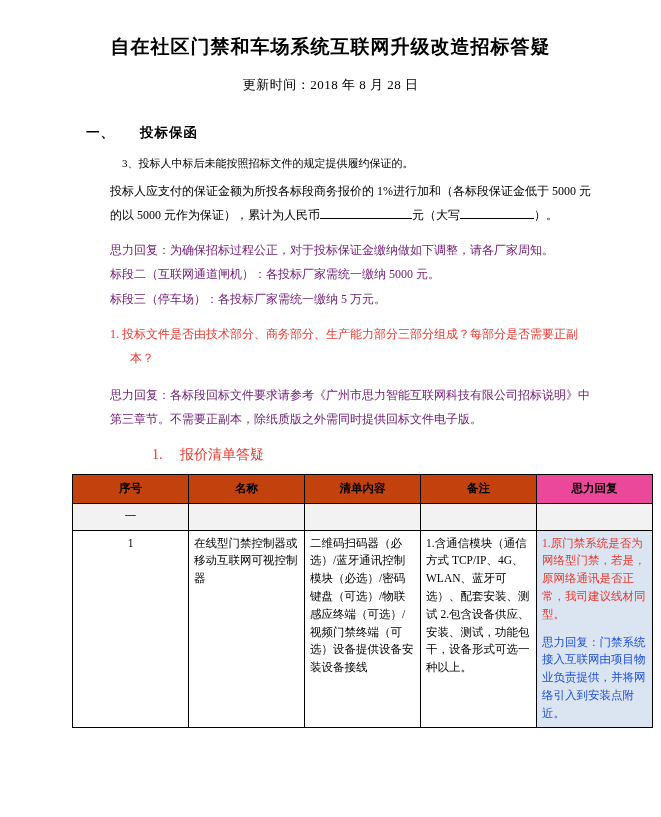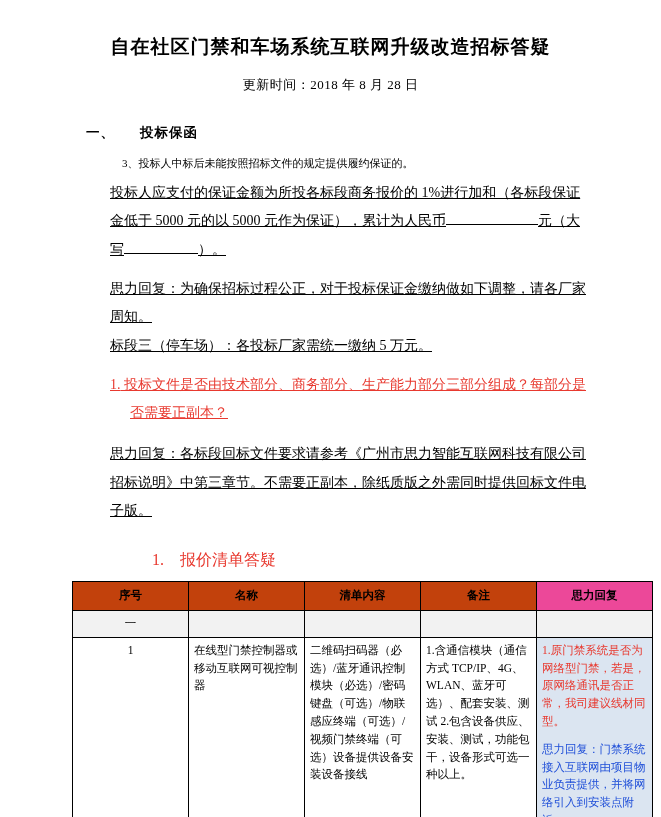--- a/index.html
+++ b/index.html
@@ -42,55 +42,54 @@
     padding-left: 52px;
     letter-spacing: 1px;
   }
   .section-head .num {
     display: inline-block;
     width: 54px;
   }
   .body-indent {
     padding-left: 76px;
     padding-right: 36px;
-    font-size: 14px;
+    font-size: 12px;
     line-height: 2.05;
-    text-decoration: underline;
   }
   .body-indent2 {
     padding-left: 88px;
     padding-right: 42px;
     font-size: 12.5px;
     line-height: 2.05;
   }
   .p-sm {
     font-size: 11px;
   }
   .blue {
-    color: #000000;
+    color: #701a75;
   }
   .red {
     color: #e8392f;
   }
   .fill-line {
     display: inline-block;
     border-bottom: 1px solid #000;
     width: 92px;
     vertical-align: baseline;
   }
   .fill-line-sm {
     display: inline-block;
     border-bottom: 1px solid #000;
     width: 74px;
     vertical-align: baseline;
   }
   .sub-item {
-    margin-top: 24px;
+    margin-top: 14px;
     padding-left: 118px;
-    font-size: 16px;
+    font-size: 14px;
   }
   .sub-item .idx {
     display: inline-block;
     width: 28px;
   }
   table.quote {
     border-collapse: collapse;
     width: 581px;
     margin: 10px 0 0 38px;
     font-size: 11.5px;
@@ -157,20 +156,21 @@
     <span class="num">一、</span><span>投标保函</span>
   </div>
 
   <div class="body-indent2 p-sm" style="margin-top:10px;">3、投标人中标后未能按照招标文件的规定提供履约保证的。</div>
 
   <div class="body-indent" style="margin-top:4px;">
     <span>投标人应支付的保证金额为所投各标段商务报价的 1%进行加和（各标段保证金低于 5000 元的以 5000 元作为保证），累计为人民币</span><span class="fill-line"></span><span>元（大写</span><span class="fill-line-sm"></span><span>）。</span>
   </div>
 
   <div class="body-indent blue" style="margin-top:10px;">思力回复：为确保招标过程公正，对于投标保证金缴纳做如下调整，请各厂家周知。</div>
+  <div class="body-indent blue">标段二（互联网通道闸机）：各投标厂家需统一缴纳 5000 元。</div>
   <div class="body-indent blue">标段三（停车场）：各投标厂家需统一缴纳 5 万元。</div>
 
 
   <div class="body-indent red" style="margin-top:10px; padding-left:96px; text-indent:-20px;">
     <span>1.</span>
     <span>投标文件是否由技术部分、商务部分、生产能力部分三部分组成？每部分是否需要正副本？</span>
   </div>
 
   <div class="body-indent blue" style="margin-top:12px;">思力回复：各标段回标文件要求请参考《广州市思力智能互联网科技有限公司招标说明》中第三章节。不需要正副本，除纸质版之外需同时提供回标文件电子版。</div>
 

